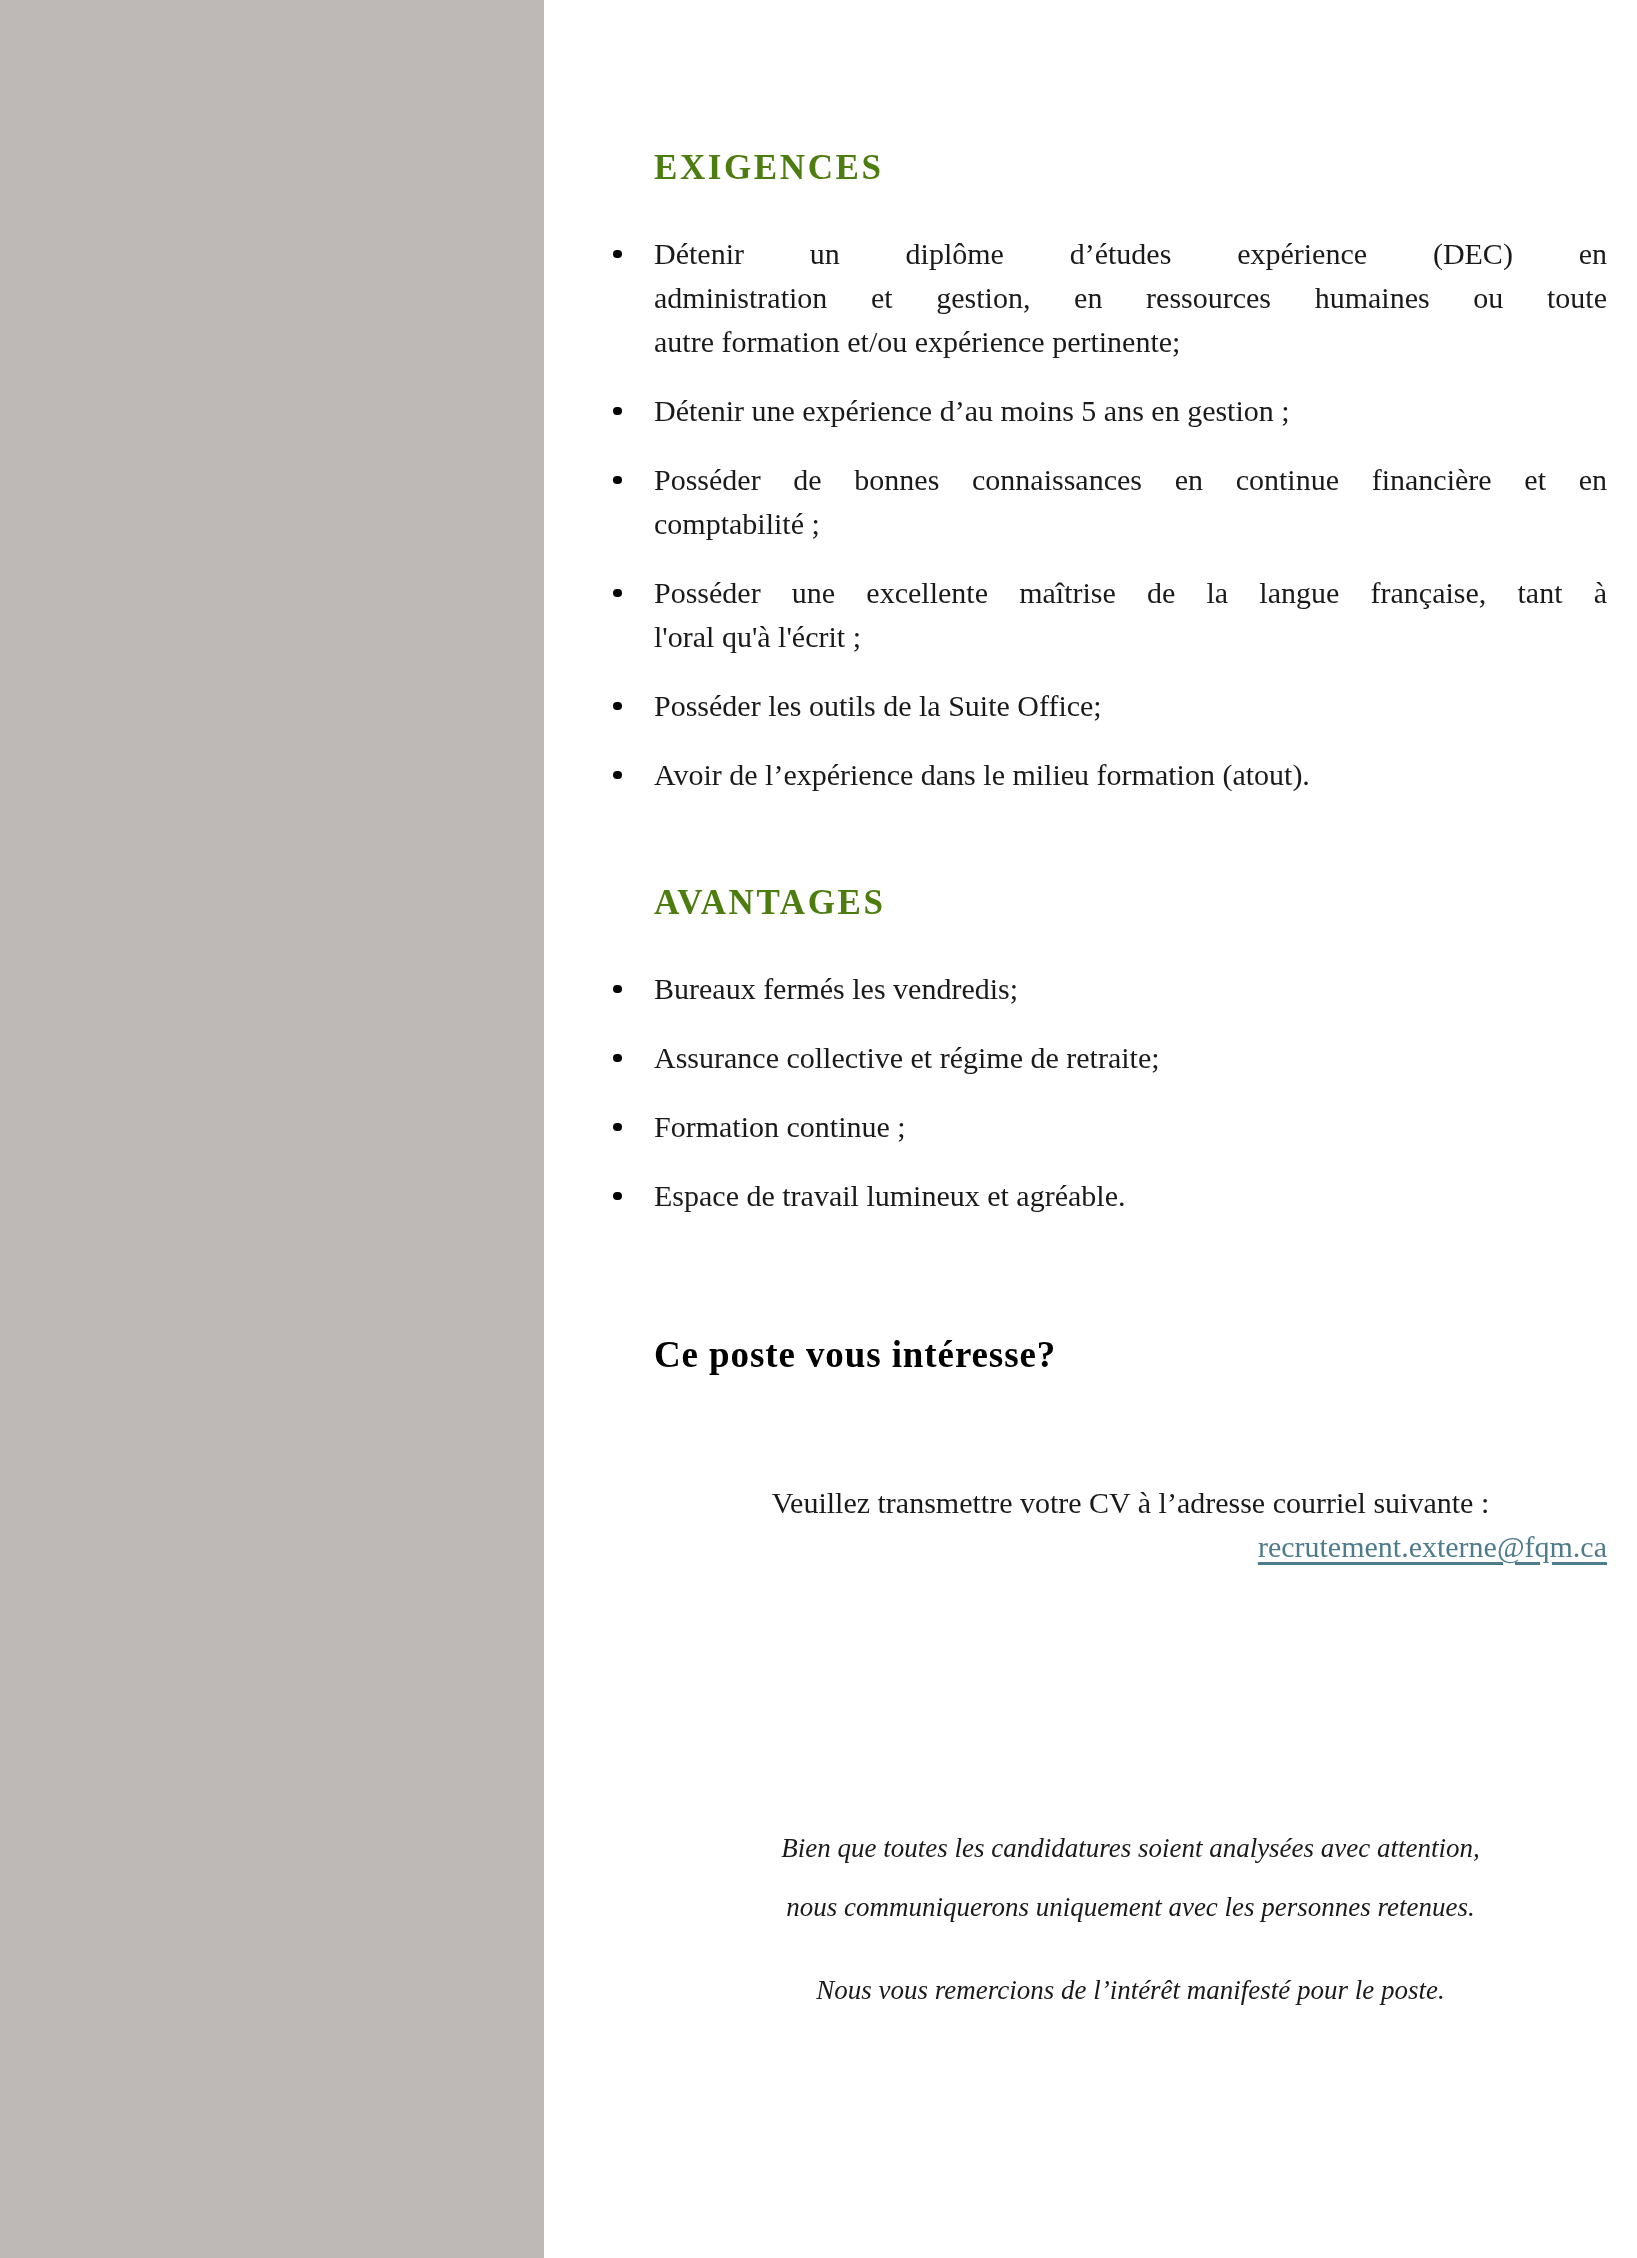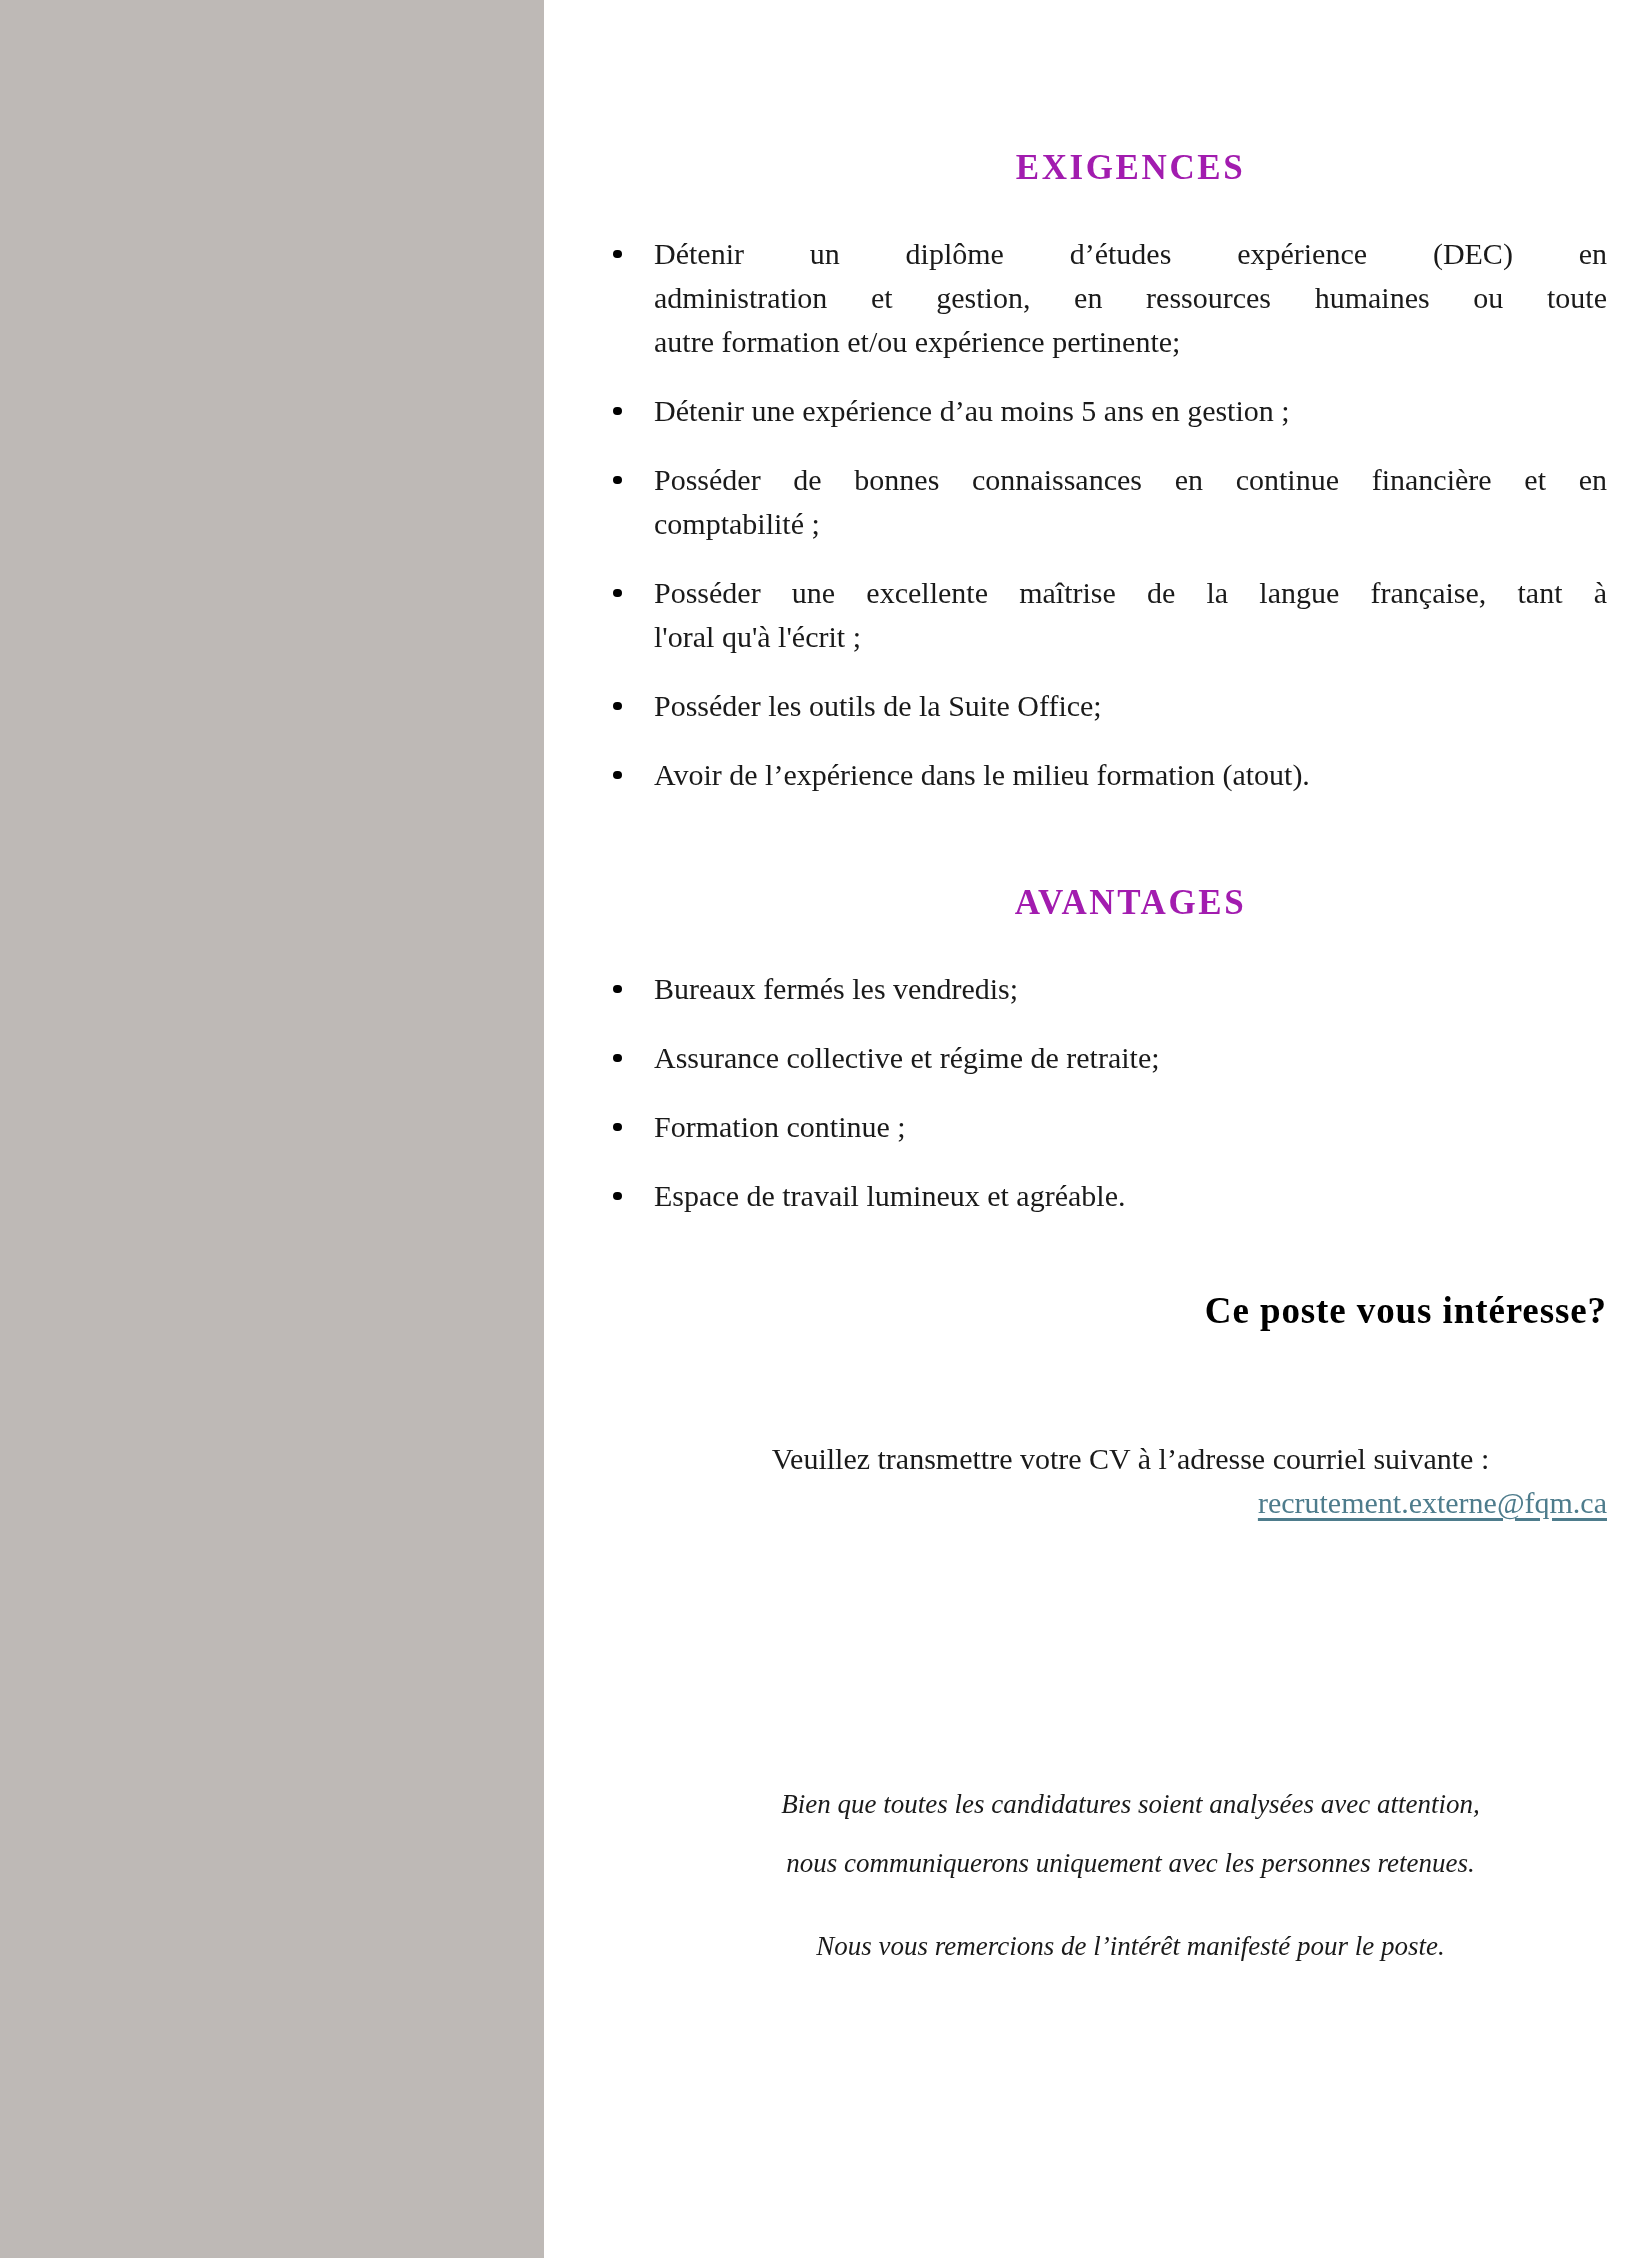--- a/index.html
+++ b/index.html
@@ -23,41 +23,41 @@
     width:544px;height:2258px;
     background:var(--sidebar);
   }
   .content{
     position:absolute;left:544px;top:0;
     width:1093px;height:2258px;
     padding:0 30px 0 110px;
   }
   .section-title{
     font-size:35px;line-height:51px;font-weight:bold;
-    letter-spacing:2.6px;text-align:center;color:#a21caf;
+    letter-spacing:2.6px;color:#4d7c0f;
   }
   .title-exigences{margin-top:142px;}
   .title-avantages{margin-top:80px;}
   ul.bullet-list{list-style:none;margin-top:39px;}
   ul.bullet-list li{
     position:relative;
     margin-bottom:25px;
     font-size:30px;line-height:44px;
   }
   .bullet{
     position:absolute;left:-41px;top:17.6px;
     width:8.8px;height:8.8px;border-radius:50%;
     background:#000;
   }
   .line{display:block;}
   .line.fill{text-align:justify;text-align-last:justify;}
   .cta-title{
-    margin-top:66px;
+    margin-top:110px;
     font-size:37px;line-height:54px;font-weight:bold;
-    text-align:right;color:#000;letter-spacing:0.9px;
+    text-align:left;color:#000;letter-spacing:0.9px;
   }
   .cta-instruction{
     margin-top:99px;
     font-size:30px;line-height:44px;text-align:center;
   }
   .cta-email-line{
     font-size:30px;line-height:44px;text-align:right;
   }
   a.email-link{
     color:var(--link);

